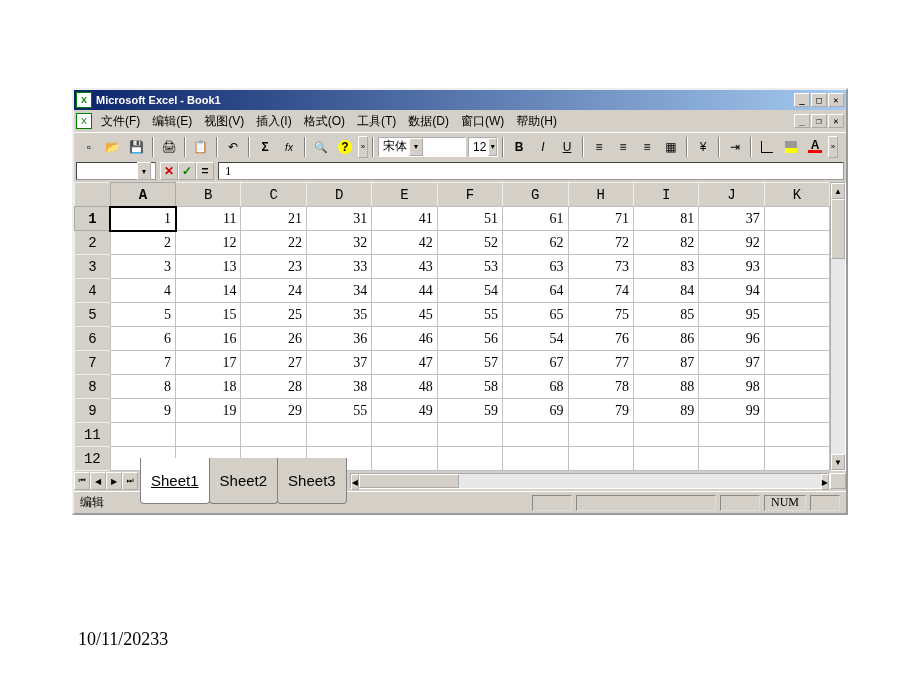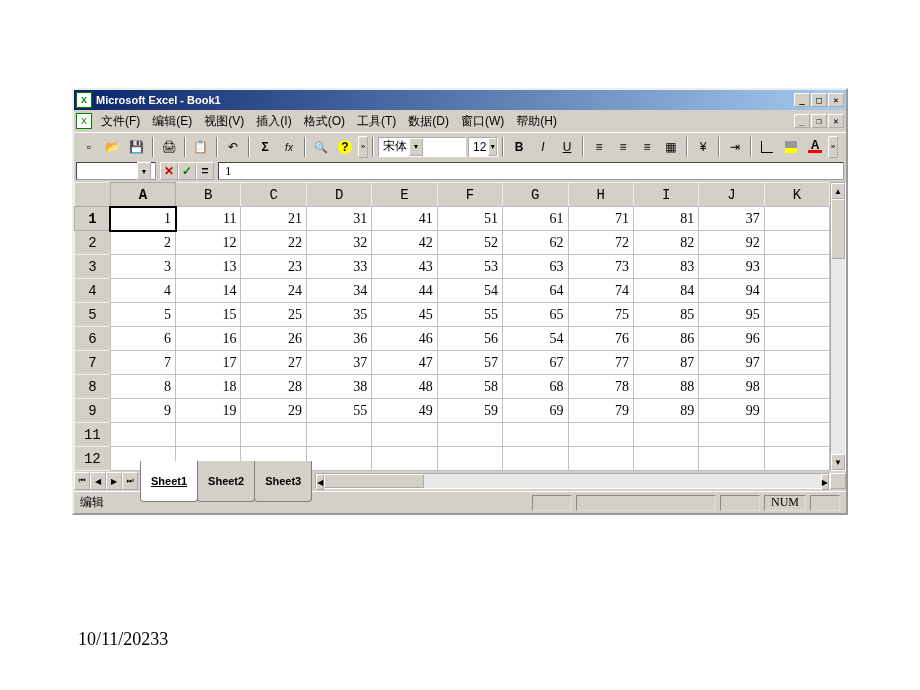--- a/index.html
+++ b/index.html
@@ -241,27 +241,26 @@
   .tab-nav-btn {
     width: 16px; height: 18px;
     border: 1px outset #fff;
     display: flex; align-items: center; justify-content: center;
     font-size: 8px;
     background: #d4d0c8;
   }
   .sheet-tabs { display: flex; margin-left: 2px; }
   .sheet-tab {
     padding: 14px 10px;
-    font-size: 11px;
+    font-size: 15px;
     background: #d4d0c8;
     border: 1px solid #808080;
     border-top: none;
     border-radius: 0 0 4px 4px;
     margin-right: -1px;
-    font-weight: bold;
   }
   .sheet-tab.active {
     background: #fff;
     text-decoration: underline;
     z-index: 1;
   }
   .hscroll {
     flex: 1;
     height: 16px;
     background: #e8e8e8;

